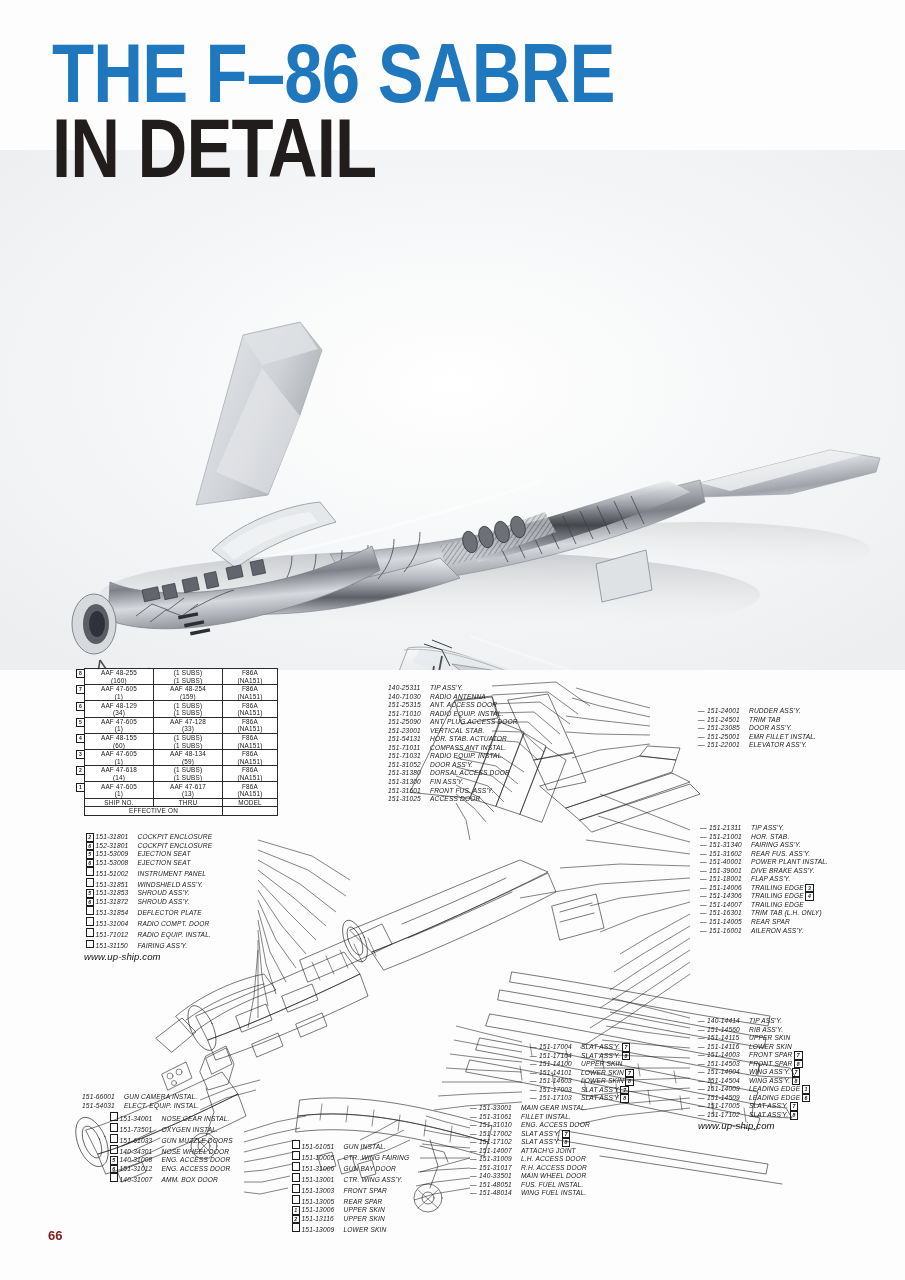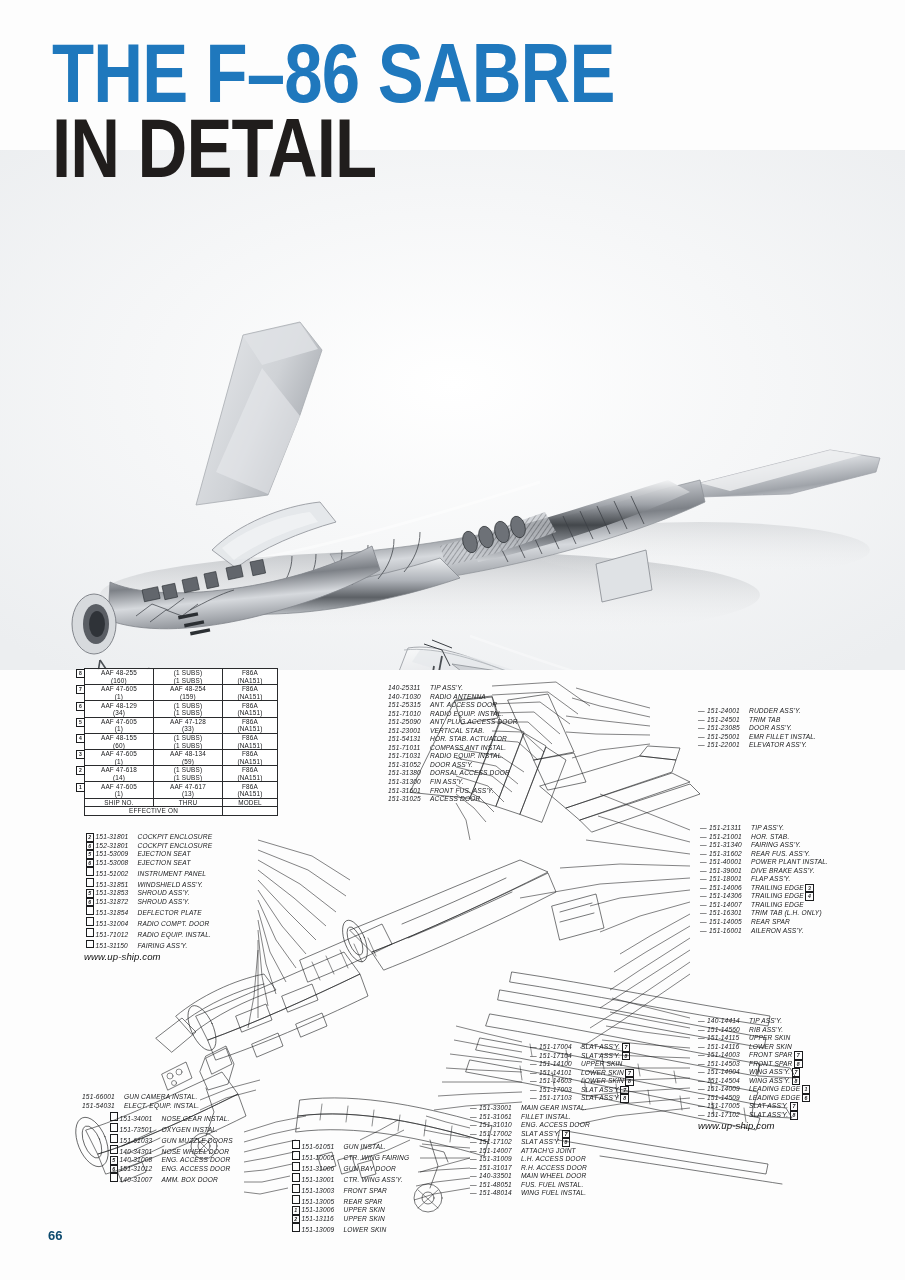--- a/index.html
+++ b/index.html
@@ -85,21 +85,21 @@
     width:7px;height:7px;border:0.8px solid #1b1c1e;
     font-size:5px;line-height:7px;text-align:center;font-weight:bold;
     background:#fff;
   }
   .tbl-wrap{position:absolute;left:84px;top:668px;z-index:25;}
 
   
   .pagenum{
     position:absolute;left:48px;top:1228px;
     font-family:"Liberation Sans",sans-serif;
-    font-size:13px;font-weight:bold;color:#0c4a6e;z-index:40;
+    font-size:13px;font-weight:bold;color:#7f1d1d;z-index:40;
   }
 </style>
 </head>
 <body>
 
 <div class="page">
 
   <div class="title-block">
     <div class="title-line title-1">THE F–86 SABRE</div>
     <div class="title-line title-2">IN DETAIL</div>

